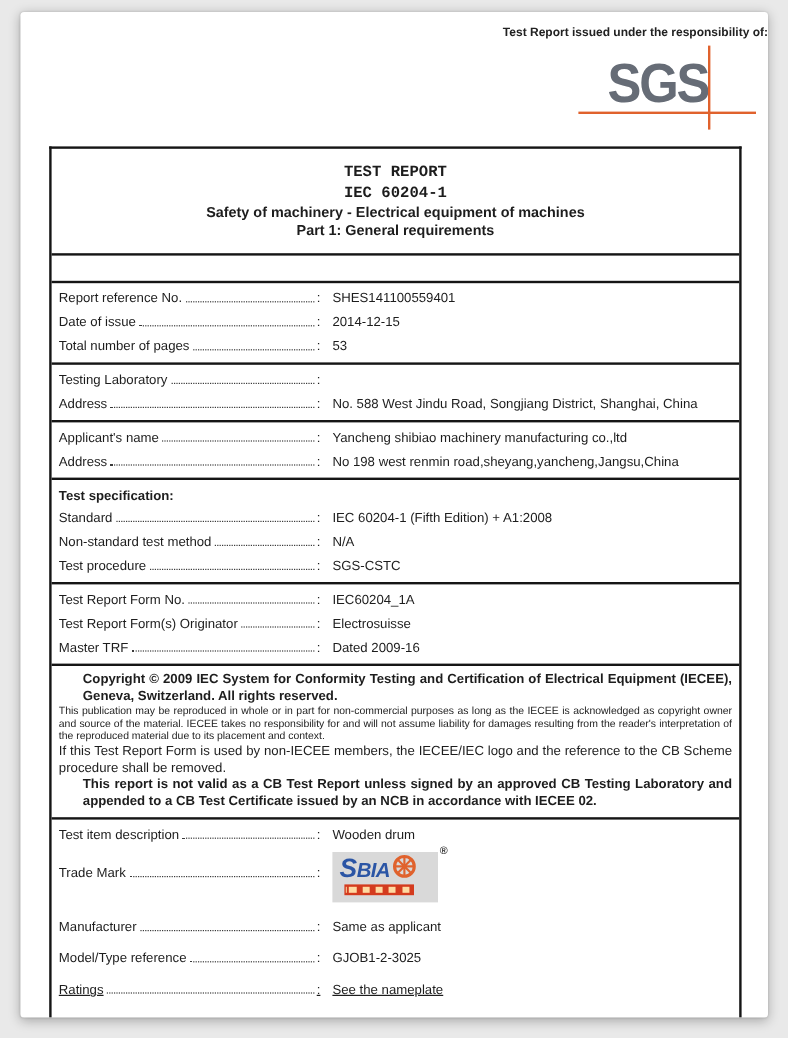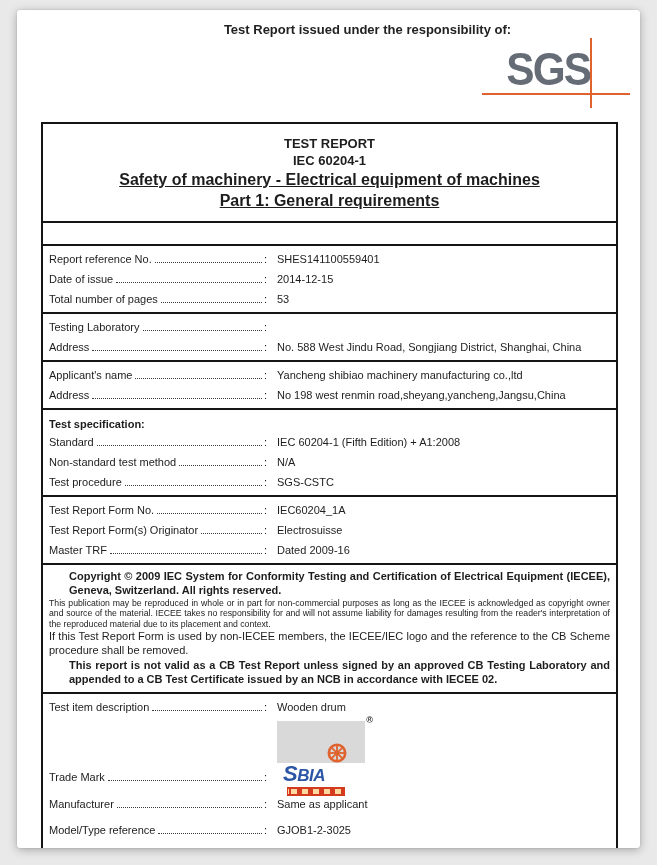--- a/index.html
+++ b/index.html
@@ -13,43 +13,43 @@
   }
   .page{
     position:absolute;left:17px;top:10px;width:623px;height:838px;
     background:#ffffff;
     border-radius:3px;
     box-shadow:0 2px 10px rgba(0,0,0,0.28), 0 0 2px rgba(0,0,0,0.15);
     overflow:hidden;
   }
   .header-note{
     position:absolute;top:12px;left:0;right:0;
-    text-align:center;padding-left:78px;
-    font-size:13px;font-weight:bold;color:#222;
+    text-align:right;padding-left:78px;
+    font-size:10px;font-weight:bold;color:#222;
   }
   
   .logo-wrap{position:absolute;top:28px;right:10px;width:155px;height:78px;}
   .sgs-text{
     position:absolute;right:40px;top:8px;
     font-size:46px;font-weight:900;letter-spacing:-2px;
     color:#666c76;line-height:1;
     transform:scaleX(0.92);transform-origin:right;
   }
   .sgs-vline{position:absolute;right:38px;top:0;width:2px;height:70px;}
   .sgs-hline{position:absolute;right:0;top:55px;height:2px;width:148px;}
 
   
   .doc-table{
     position:absolute;left:24px;right:22px;top:112px;bottom:0;
     border:2px solid #151515;border-bottom:none;
     font-size:11px;
   }
   .title-block{padding:12px 8px 10px 8px;text-align:center;border-bottom:2px solid #151515;}
-  .tl1,.tl2{font-size:13px;font-weight:bold;line-height:1.3;}
-  .tl3,.tl4{font-size:16px;font-weight:bold;line-height:1.3;text-decoration:underline;}
+  .tl1,.tl2{font-size:13px;font-weight:bold;line-height:1.3;font-family:Liberation Mono, monospace;}
+  .tl3,.tl4{font-size:12px;font-weight:bold;line-height:1.3;}
   .spacer-row{height:21px;border-bottom:2px solid #151515;}
   .section{border-bottom:2px solid #151515;padding:3px 0;}
   .section:last-child{border-bottom:none;padding-bottom:14px;}
   .row{display:flex;align-items:baseline;padding:4px 8px 4px 6px;}
   .lblwrap{flex:0 0 218px;display:flex;align-items:baseline;min-width:0;}
   .lblwrap::after{content:":";margin-left:1px;}
   .lbl{white-space:nowrap;}
   .bold{font-weight:normal;}
   .leader{flex:1;border-bottom:1.5px dotted #3a3a3a;margin:0 1px 2px 3px;min-width:6px;}
   .val{margin-left:10px;flex:1;}
@@ -62,21 +62,21 @@
   .copy .c-note{text-align:justify;}
   
   .tm-row .val{position:relative;}
   .tm-box{
     position:relative;width:88px;height:42px;background:#d9d9d9;
     padding:2px 4px 2px 6px;box-sizing:border-box;
   }
   .tm-top{display:flex;align-items:center;}
   .tm-text{
     color:#2b55a5;font-weight:900;font-style:italic;
-    font-size:17px;line-height:1;letter-spacing:-0.5px;margin-top:40px;
+    font-size:17px;line-height:1;letter-spacing:-0.5px;
   }
   .tm-text::first-letter{font-size:22px;}
   .wheel{margin-left:2px;}
   .tm-band{
     margin-top:2px;margin-left:4px;width:58px;height:9px;background:#d43b1e;
     background-image:repeating-linear-gradient(90deg,transparent 0 2px,#ffd9a0 2px 8px,transparent 8px 11px);
     background-size:auto 5px;background-position:2px 2px;background-repeat:repeat-x;
   }
   .tm-reg{
     position:absolute;top:-6px;right:-8px;font-size:9px;color:#333;font-weight:bold;

